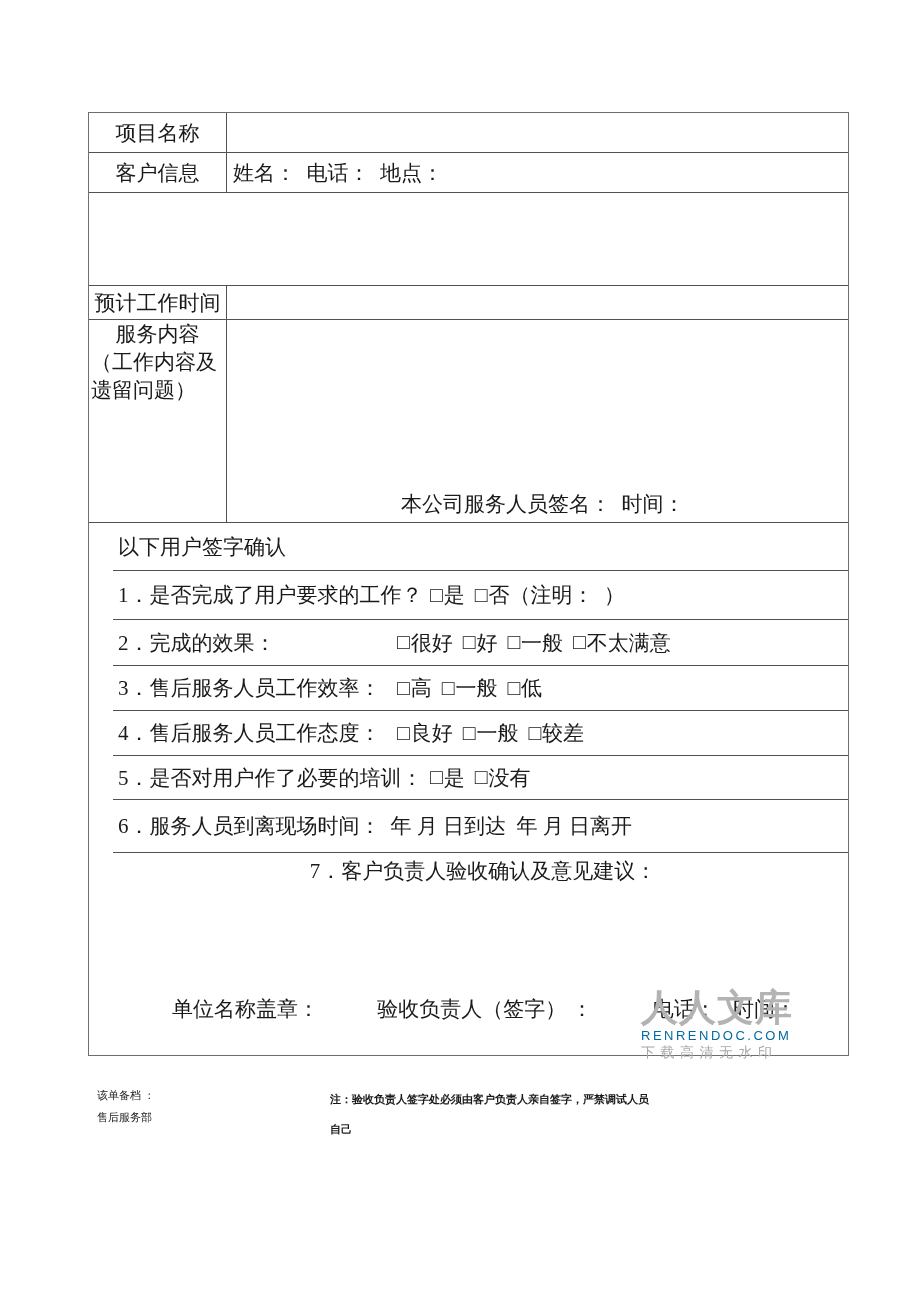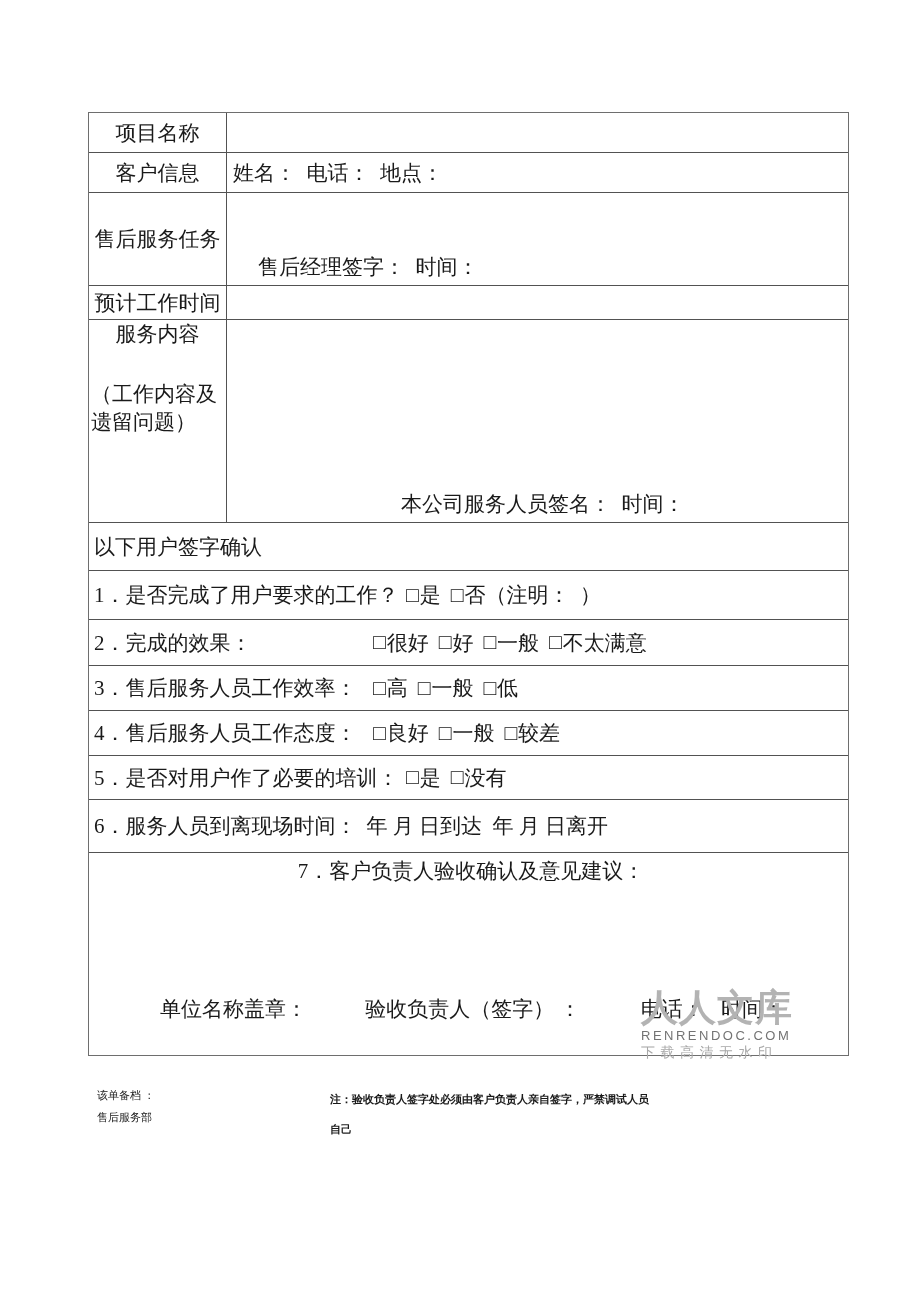--- a/index.html
+++ b/index.html
@@ -22,42 +22,42 @@
   .cell.label{
     width:138px;flex:0 0 138px;border-right:1px solid #525252;
     text-align:center;padding:0 2px;
   }
   .cell.value{flex:1;padding-left:6px;}
   .cell.value.bottom{justify-content:flex-end;}
   .sig-line{padding-bottom:4px;}
   .indent-sign .sig-line{padding-left:25px;}
   .indent-sign2 .sig-line{padding-left:168px;}
 
-  .svc{justify-content:flex-start;padding-top:17px;gap:32px;}
+  .svc{justify-content:flex-start;padding-top:17px;}
   .svc-title{text-align:center;}
   .svc-sub{text-align:left;width:132px;}
 
-  .row.full{align-items:center;padding-left:5px;position:relative;}
+  .row.full{align-items:center;padding-left:5px;position:relative;margin-left:24px;}
   .row.confirm{height:48px;}
   .q-opts{position:absolute;top:50%;transform:translateY(-50%);display:flex;gap:10px;white-space:nowrap;}
   .opt{display:inline-flex;align-items:center;}
   .cb{margin-right:1px;}
   .q-suffix{margin-left:10px;}
 
   .q7{flex-direction:column;align-items:stretch;padding:4px 0 0 5px;}
   .q7-spacer{flex:1;}
   .acceptance{padding:0 0 32px 2px;white-space:nowrap;}
   .acceptance .seal{margin-right:53px;}
   .acceptance .acceptor{margin-right:55px;}
   .acceptance .phone{margin-right:12px;}
 
   
   .watermark{position:absolute;left:641px;top:989px;width:160px;z-index:5;line-height:1;}
   .wm-brand{font-size:37px;font-weight:bold;color:#b3b3b3;letter-spacing:1px;white-space:nowrap;}
-  .wm-domain{font-size:13px;color:#737373;letter-spacing:2.5px;margin-top:3px;white-space:nowrap;
+  .wm-domain{font-size:13px;color:#0369a1;letter-spacing:2.5px;margin-top:3px;white-space:nowrap;
     font-family:"Liberation Sans","DejaVu Sans",sans-serif;}
   .wm-tagline{font-size:14px;color:#a8a8a8;letter-spacing:1px;margin-top:4px;white-space:nowrap;}
 
   
   .footer-left{position:absolute;left:97px;top:1084px;font-size:11px;line-height:22px;}
   .footer-note{position:absolute;left:330px;top:1084px;width:480px;font-size:11px;line-height:30px;font-weight:bold;}
 </style>
 </head>
 <body>
 
@@ -71,24 +71,20 @@
     </div>
 
     <div class="row" style="height:40px;">
       <div class="cell label">客户信息</div>
       <div class="cell value">
         <span class="pre">姓名：  电话：  地点：</span>
       </div>
     </div>
 
     <div class="row" style="height:93px;">
-      <div class="cell label">售后服务任务</div>
-      <div class="cell value bottom indent-sign">
-        <div class="sig-line pre">售后经理签字：  时间：</div>
-      </div>
     </div>
 
     <div class="row" style="height:34px;">
       <div class="cell label">预计工作时间</div>
       <div class="cell value"></div>
     </div>
 
     <div class="row" style="height:203px;">
       <div class="cell label svc">
         <div class="svc-title">服务内容</div>

